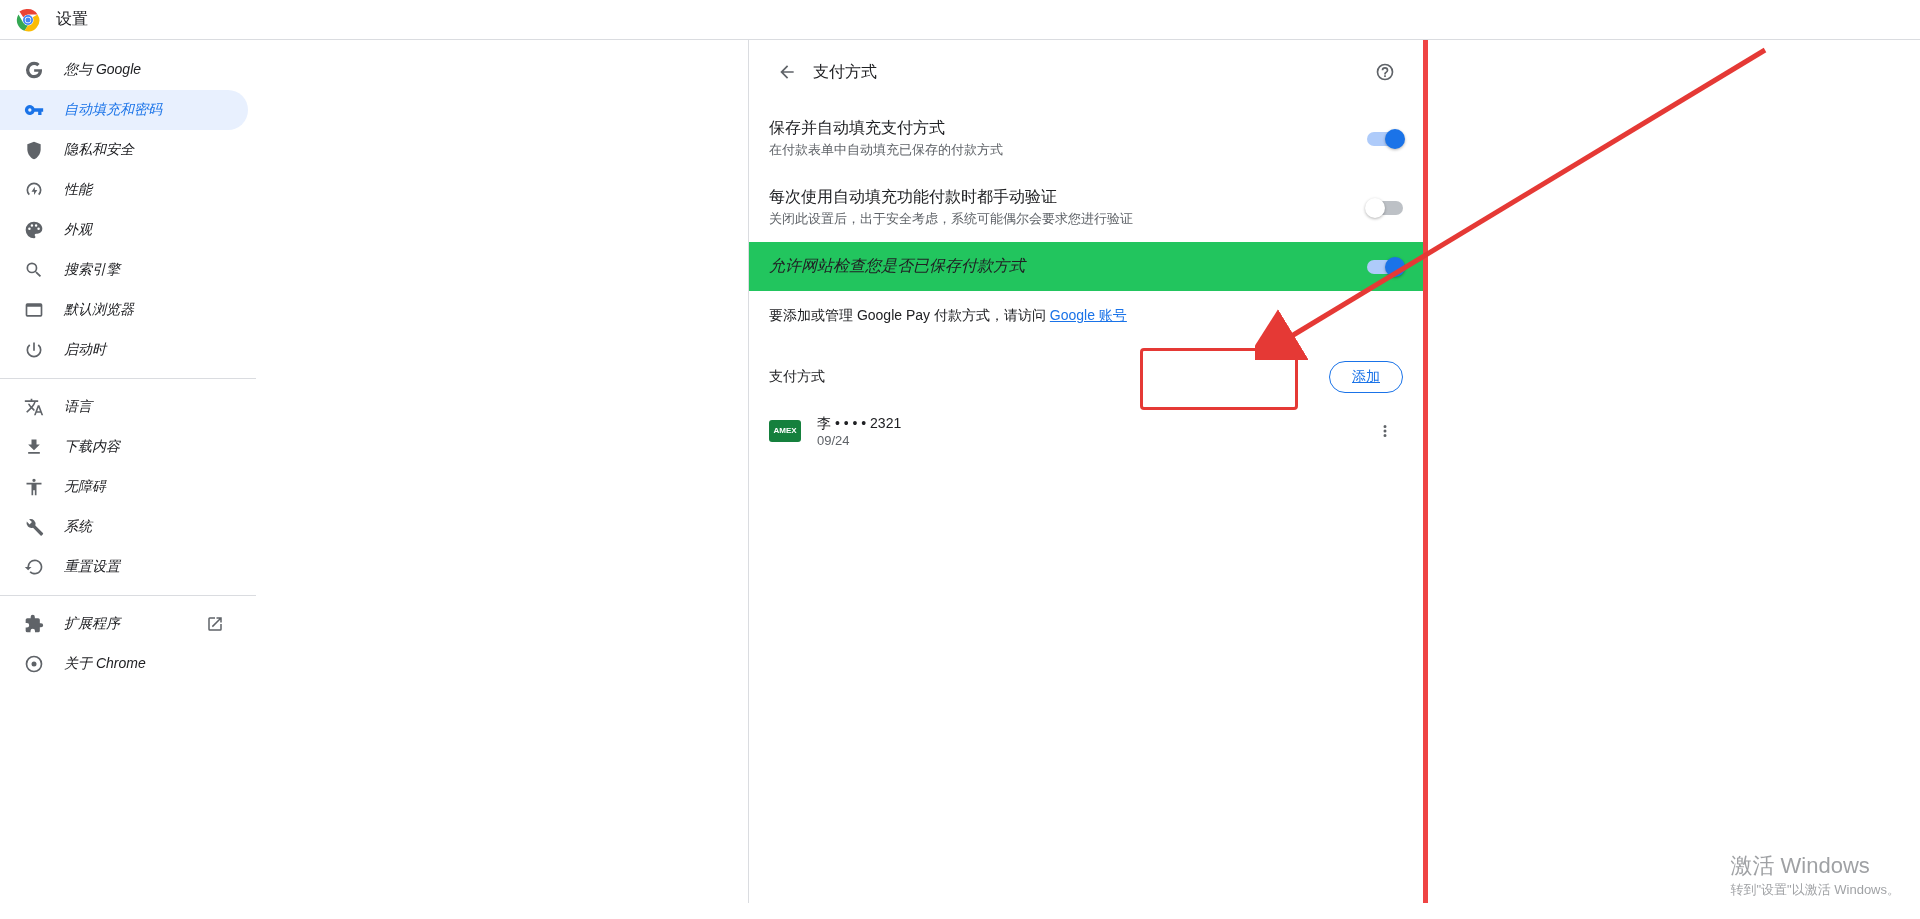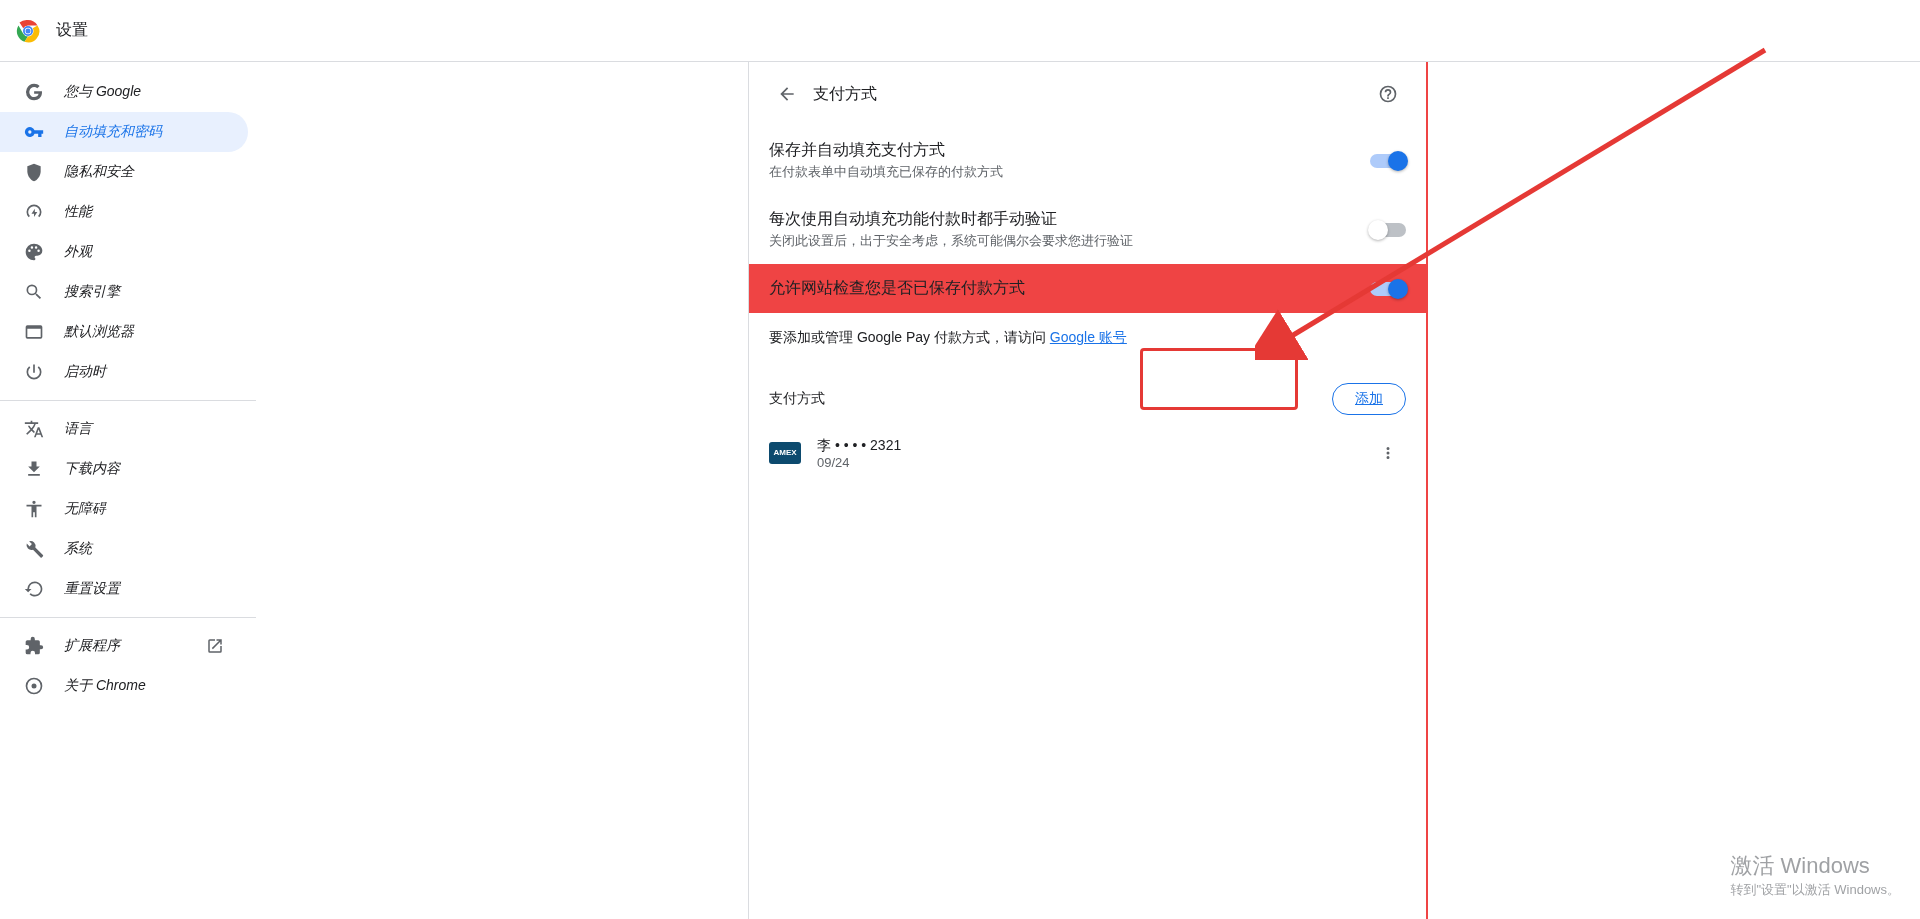--- a/index.html
+++ b/index.html
@@ -9,21 +9,21 @@
     color: #202124;
     background: #fff;
     width: 1920px;
     height: 919px;
     overflow: hidden;
     position: relative;
   }
 
   
   .top-header {
-    height: 62px;
+    height: 40px;
     display: flex;
     align-items: center;
     border-bottom: 1px solid #dadce0;
     padding: 0 16px;
     position: relative;
   }
   .chrome-logo {
     width: 24px;
     height: 24px;
     margin-right: 16px;
@@ -106,21 +106,21 @@
   
   .main {
     flex: 1;
     display: flex;
     justify-content: center;
     overflow-y: auto;
   }
   .card {
     width: 680px;
     border-left: 1px solid #dadce0;
-    border-right: 2px solid #ef4444;
+    border-right: 5px solid #ef4444;
     min-height: 100%;
     position: relative;
   }
   .card-header {
     display: flex;
     align-items: center;
     height: 64px;
     padding: 0 20px;
   }
   .back-btn {
@@ -138,21 +138,21 @@
     border-radius: 50%;
     cursor: pointer;
   }
   .help-btn svg { width: 20px; height: 20px; fill: #5f6368; }
 
   .setting-row {
     padding: 14px 20px;
     display: flex;
     align-items: center;
   }
-  .setting-row.highlight { background: #ef4444; }
+  .setting-row.highlight { background: #22c55e; font-style: italic; }
   .setting-text { flex: 1; }
   .setting-title { font-size: 16px; color: #202124; }
   .setting-sub { font-size: 13px; color: #5f6368; margin-top: 2px; }
 
   
   .toggle {
     width: 36px; height: 14px;
     border-radius: 7px;
     position: relative;
     cursor: pointer;
@@ -193,21 +193,21 @@
     text-decoration: underline;
   }
 
   .pay-card-row {
     display: flex;
     align-items: center;
     padding: 12px 20px;
   }
   .card-icon {
     width: 32px; height: 22px;
-    background: #0c4a6e;
+    background: #15803d;
     border-radius: 3px;
     margin-right: 16px;
     display:flex; align-items:center; justify-content:center;
   }
   .card-icon-inner {
     color:#fff; font-size:8px; font-weight:bold; text-align:center; line-height:1;
   }
   .card-info { flex: 1; }
   .card-name { font-size: 14px; color: #202124; }
   .card-exp { font-size: 13px; color: #5f6368; }

